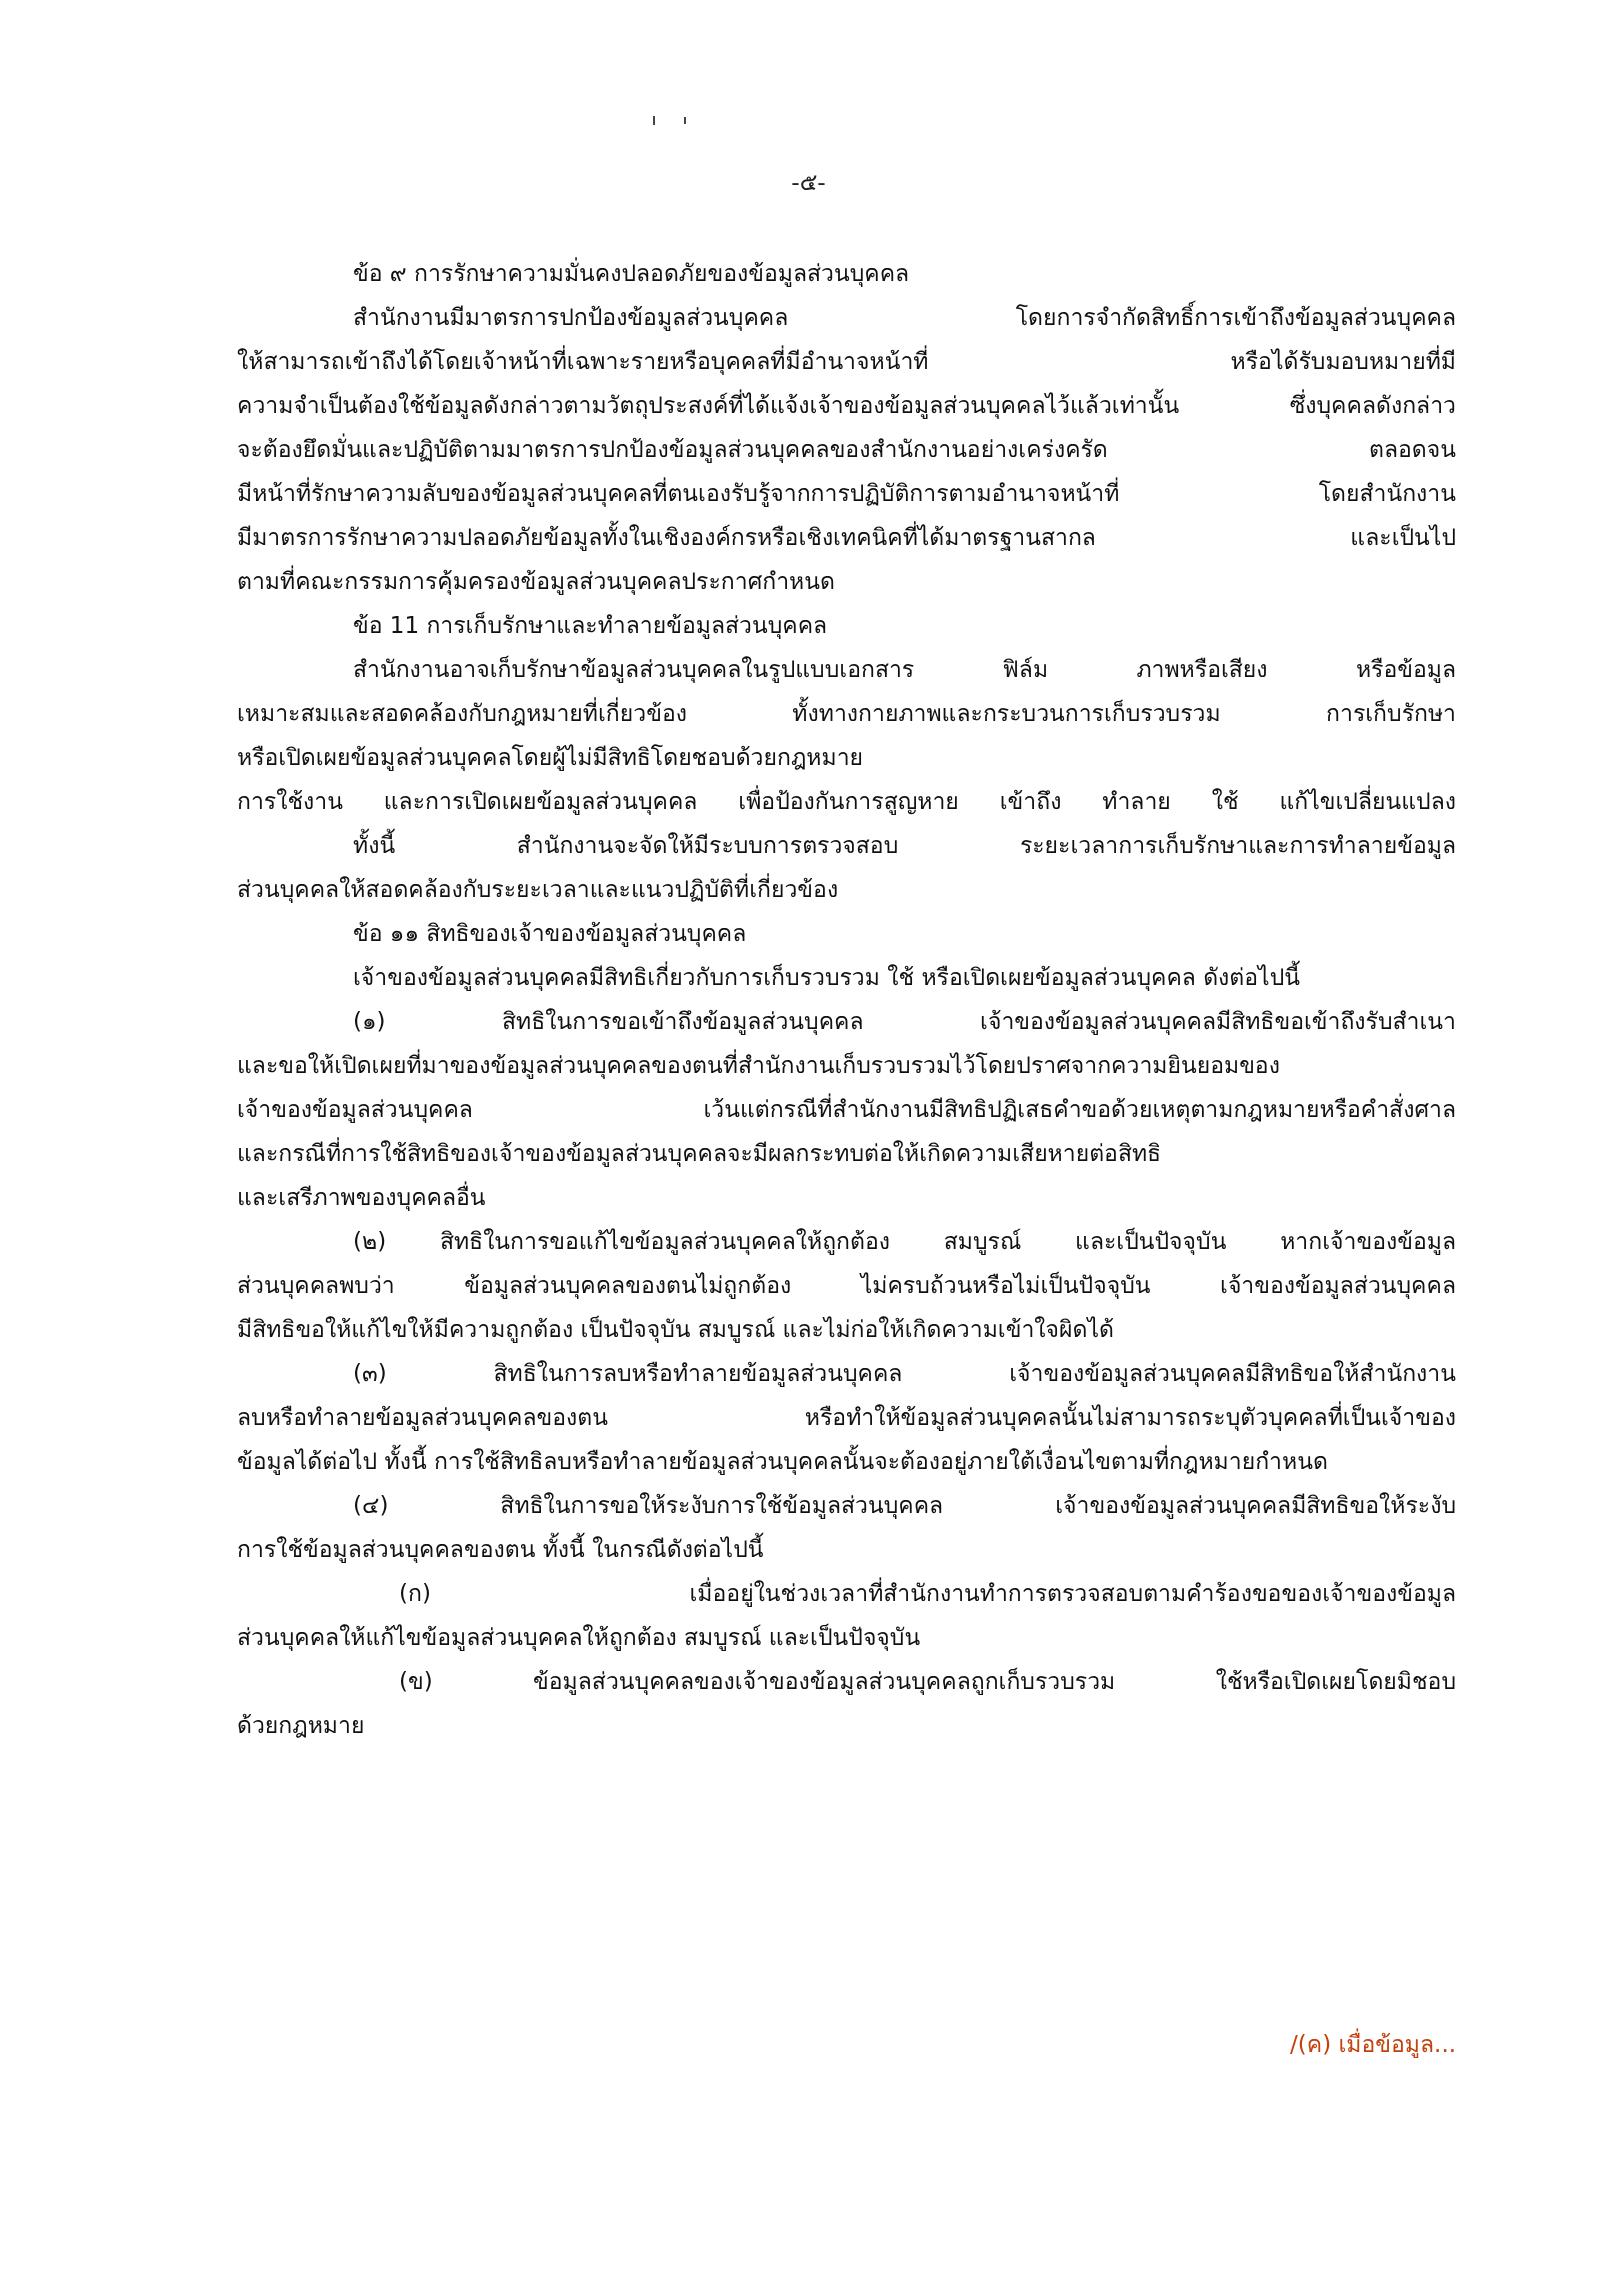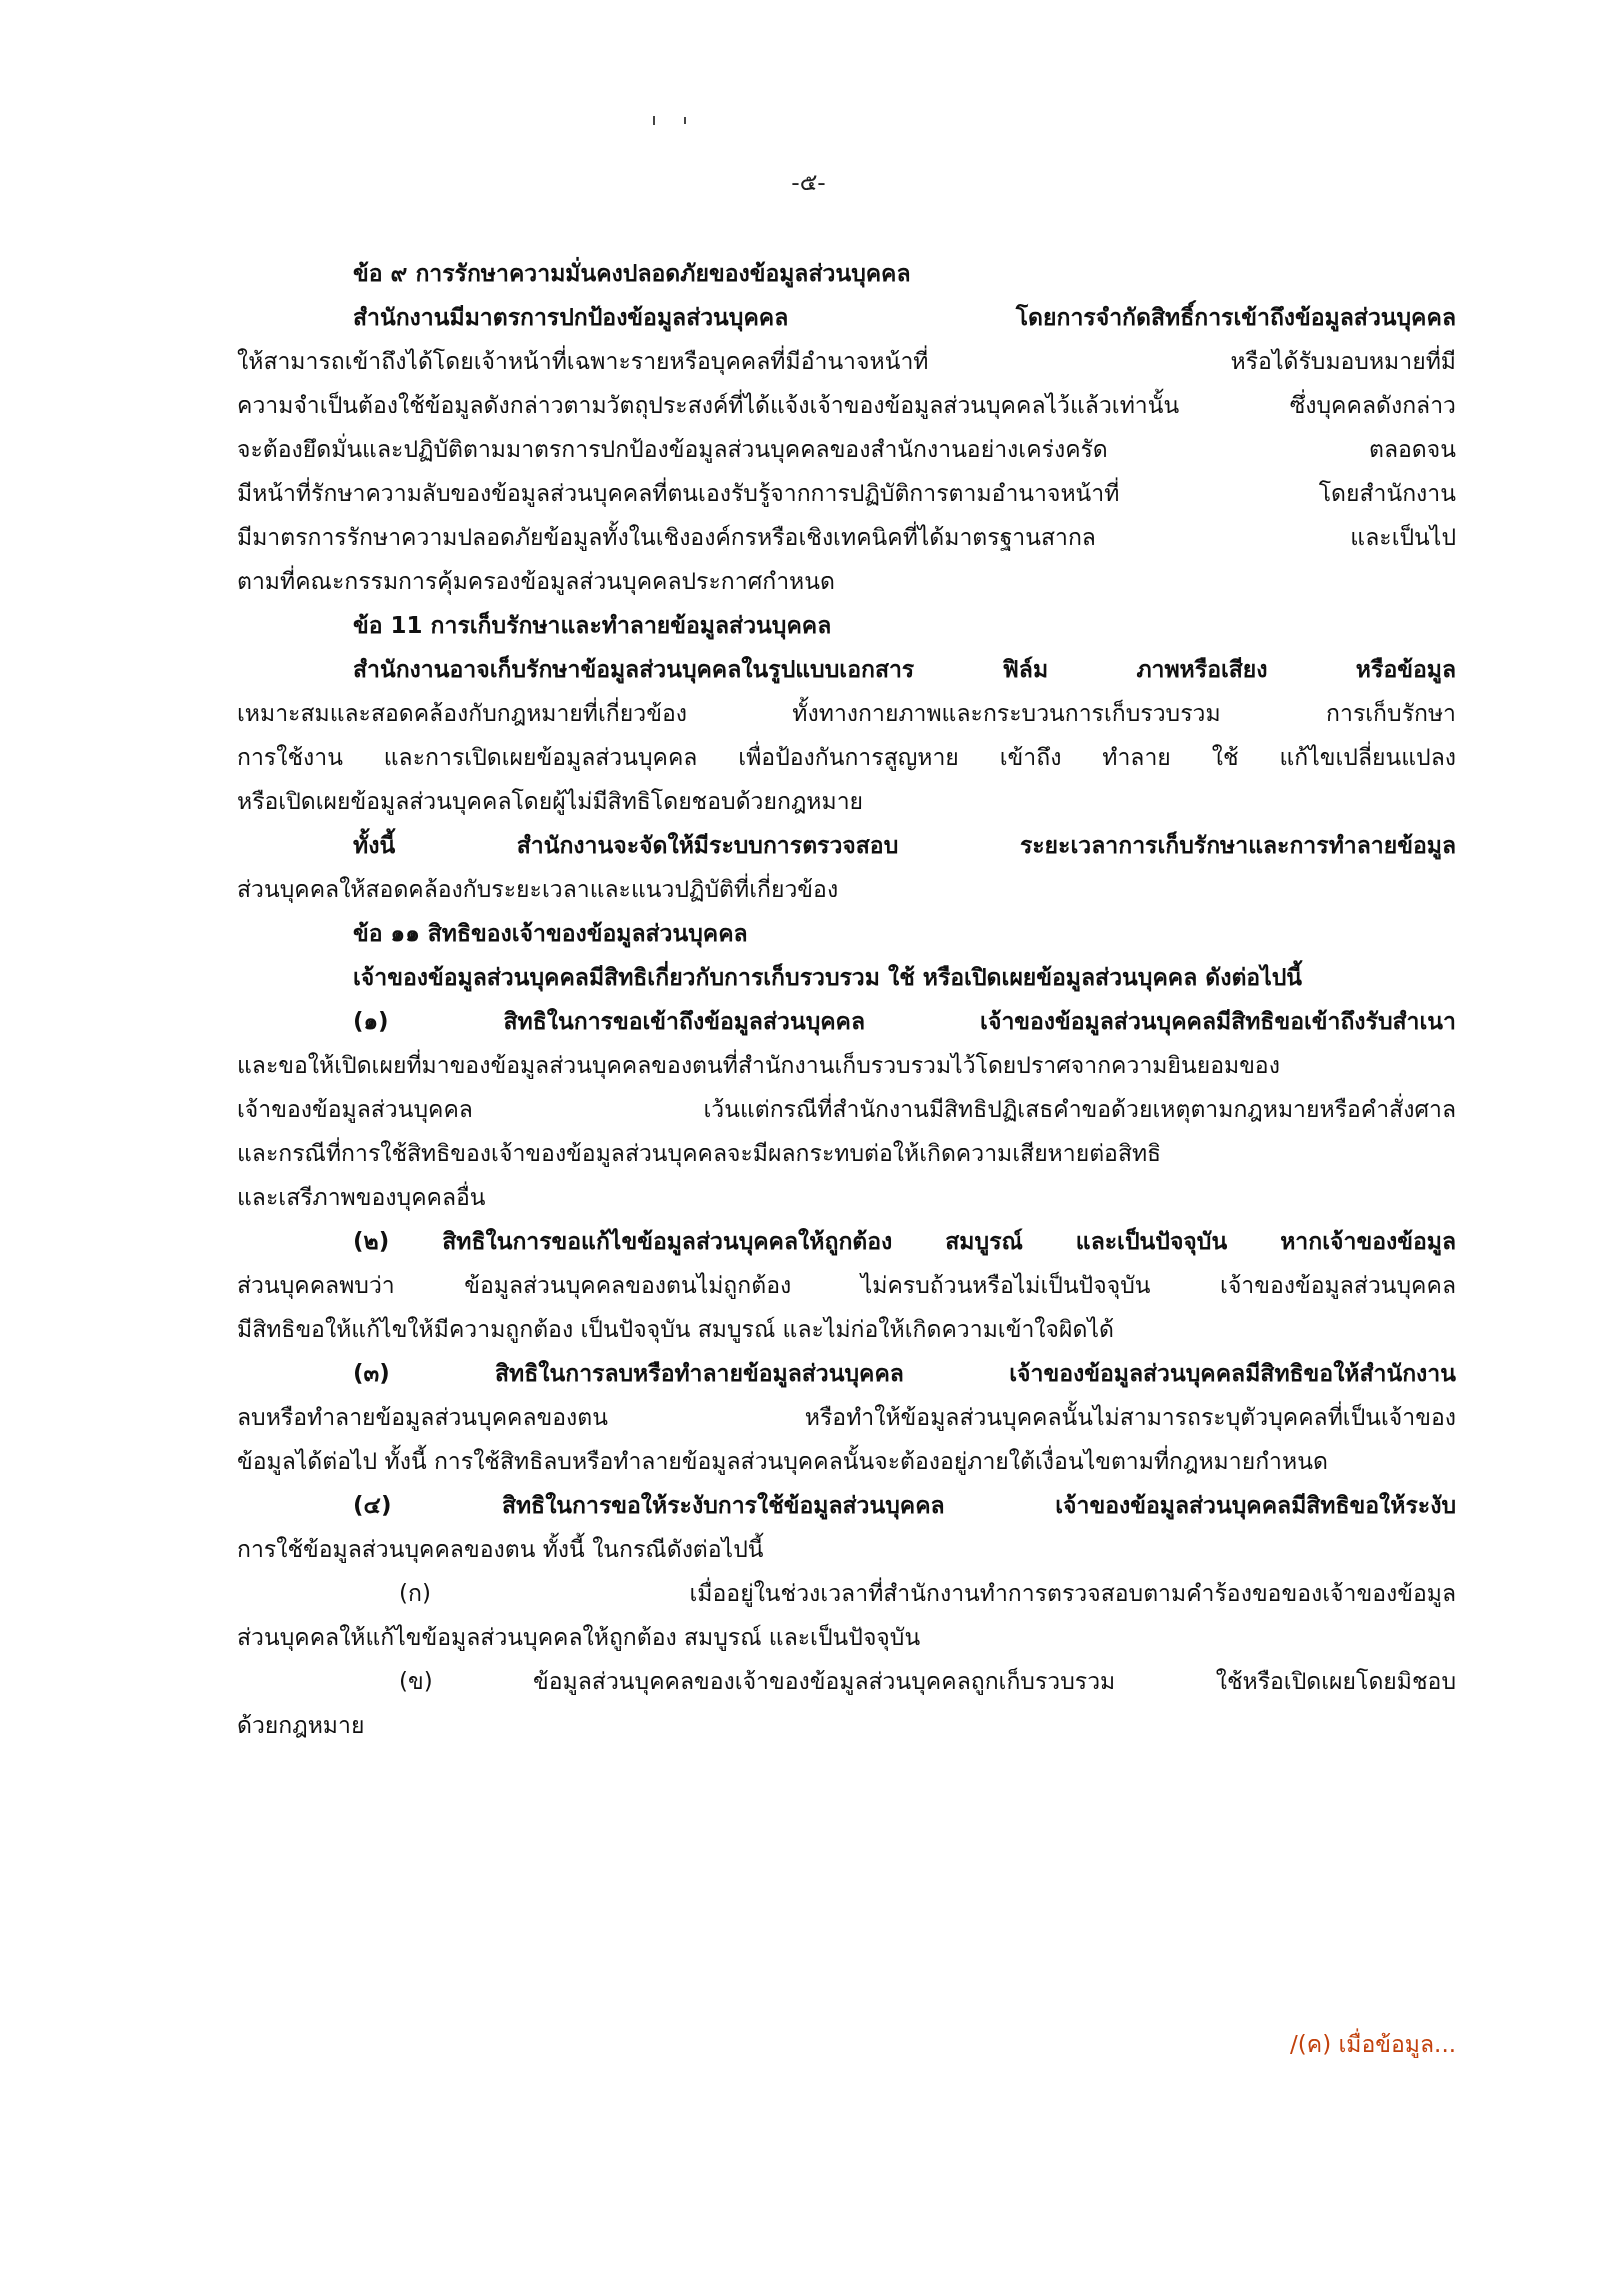--- a/index.html
+++ b/index.html
@@ -5,21 +5,21 @@
   html, body { margin:0; padding:0; background:#ffffff; }
   body { width:1617px; height:2284px; position:relative; overflow:hidden;
          font-family:"DejaVu Sans", sans-serif; color:#111; }
   .page { position:absolute; left:0; top:0; width:1617px; height:2284px; background:#fff; }
   .pagenum { position:absolute; top:163px; left:0; width:1617px; text-align:center;
              font-size:23.4px; color:#222; }
   .body { position:absolute; left:237px; top:251px; width:1219px; }
   .line { font-size:23px; line-height:44px; height:44px; white-space:nowrap;
           text-align:justify; text-align-last:justify; overflow:visible; }
   .line.last { text-align-last:left; }
-  .ind1 { padding-left:116px;font-weight:bold; }
+  .ind1 { padding-left:116px; }
   .ind2 { padding-left:162px; }
   .heading { text-align-last:left; }
   .footer { position:absolute; top:2026px; right:161px; font-size:23px; color:#c2410c; }
   .speck { position:absolute; width:2px; height:9px; background:#444; }
 </style>
 </head>
 <body>
 
 <div class="page">
   <div class="speck" style="left:653px;top:116px;"></div>
@@ -32,22 +32,22 @@
       <div class="line ind1">สำนักงานมีมาตรการปกป้องข้อมูลส่วนบุคคล โดยการจำกัดสิทธิ์การเข้าถึงข้อมูลส่วนบุคคล</div>
       <div class="line">ให้สามารถเข้าถึงได้โดยเจ้าหน้าที่เฉพาะรายหรือบุคคลที่มีอำนาจหน้าที่ หรือได้รับมอบหมายที่มี</div>
       <div class="line">ความจำเป็นต้องใช้ข้อมูลดังกล่าวตามวัตถุประสงค์ที่ได้แจ้งเจ้าของข้อมูลส่วนบุคคลไว้แล้วเท่านั้น ซึ่งบุคคลดังกล่าว</div>
       <div class="line">จะต้องยึดมั่นและปฏิบัติตามมาตรการปกป้องข้อมูลส่วนบุคคลของสำนักงานอย่างเคร่งครัด ตลอดจน</div>
       <div class="line">มีหน้าที่รักษาความลับของข้อมูลส่วนบุคคลที่ตนเองรับรู้จากการปฏิบัติการตามอำนาจหน้าที่ โดยสำนักงาน</div>
       <div class="line">มีมาตรการรักษาความปลอดภัยข้อมูลทั้งในเชิงองค์กรหรือเชิงเทคนิคที่ได้มาตรฐานสากล และเป็นไป</div>
       <div class="line last">ตามที่คณะกรรมการคุ้มครองข้อมูลส่วนบุคคลประกาศกำหนด</div>
       <div class="line heading ind1">ข้อ 11 การเก็บรักษาและทำลายข้อมูลส่วนบุคคล</div>
       <div class="line ind1">สำนักงานอาจเก็บรักษาข้อมูลส่วนบุคคลในรูปแบบเอกสาร ฟิล์ม ภาพหรือเสียง หรือข้อมูล</div>
       <div class="line">เหมาะสมและสอดคล้องกับกฎหมายที่เกี่ยวข้อง ทั้งทางกายภาพและกระบวนการเก็บรวบรวม การเก็บรักษา</div>
+      <div class="line last">หรือเปิดเผยข้อมูลส่วนบุคคลโดยผู้ไม่มีสิทธิโดยชอบด้วยกฎหมาย</div>
       <div class="line">การใช้งาน และการเปิดเผยข้อมูลส่วนบุคคล เพื่อป้องกันการสูญหาย เข้าถึง ทำลาย ใช้ แก้ไขเปลี่ยนแปลง</div>
-      <div class="line last">หรือเปิดเผยข้อมูลส่วนบุคคลโดยผู้ไม่มีสิทธิโดยชอบด้วยกฎหมาย</div>
       <div class="line ind1">ทั้งนี้ สำนักงานจะจัดให้มีระบบการตรวจสอบ ระยะเวลาการเก็บรักษาและการทำลายข้อมูล</div>
       <div class="line last">ส่วนบุคคลให้สอดคล้องกับระยะเวลาและแนวปฏิบัติที่เกี่ยวข้อง</div>
       <div class="line heading ind1">ข้อ ๑๑ สิทธิของเจ้าของข้อมูลส่วนบุคคล</div>
       <div class="line ind1 last">เจ้าของข้อมูลส่วนบุคคลมีสิทธิเกี่ยวกับการเก็บรวบรวม ใช้ หรือเปิดเผยข้อมูลส่วนบุคคล ดังต่อไปนี้</div>
       <div class="line ind1">(๑) สิทธิในการขอเข้าถึงข้อมูลส่วนบุคคล เจ้าของข้อมูลส่วนบุคคลมีสิทธิขอเข้าถึงรับสำเนา</div>
       <div class="line">และขอให้เปิดเผยที่มาของข้อมูลส่วนบุคคลของตนที่สำนักงานเก็บรวบรวมไว้โดยปราศจากความยินยอมของ</div>
       <div class="line">เจ้าของข้อมูลส่วนบุคคล เว้นแต่กรณีที่สำนักงานมีสิทธิปฏิเสธคำขอด้วยเหตุตามกฎหมายหรือคำสั่งศาล</div>
       <div class="line">และกรณีที่การใช้สิทธิของเจ้าของข้อมูลส่วนบุคคลจะมีผลกระทบต่อให้เกิดความเสียหายต่อสิทธิ</div>
       <div class="line last">และเสรีภาพของบุคคลอื่น</div>
       <div class="line ind1">(๒) สิทธิในการขอแก้ไขข้อมูลส่วนบุคคลให้ถูกต้อง สมบูรณ์ และเป็นปัจจุบัน หากเจ้าของข้อมูล</div>

